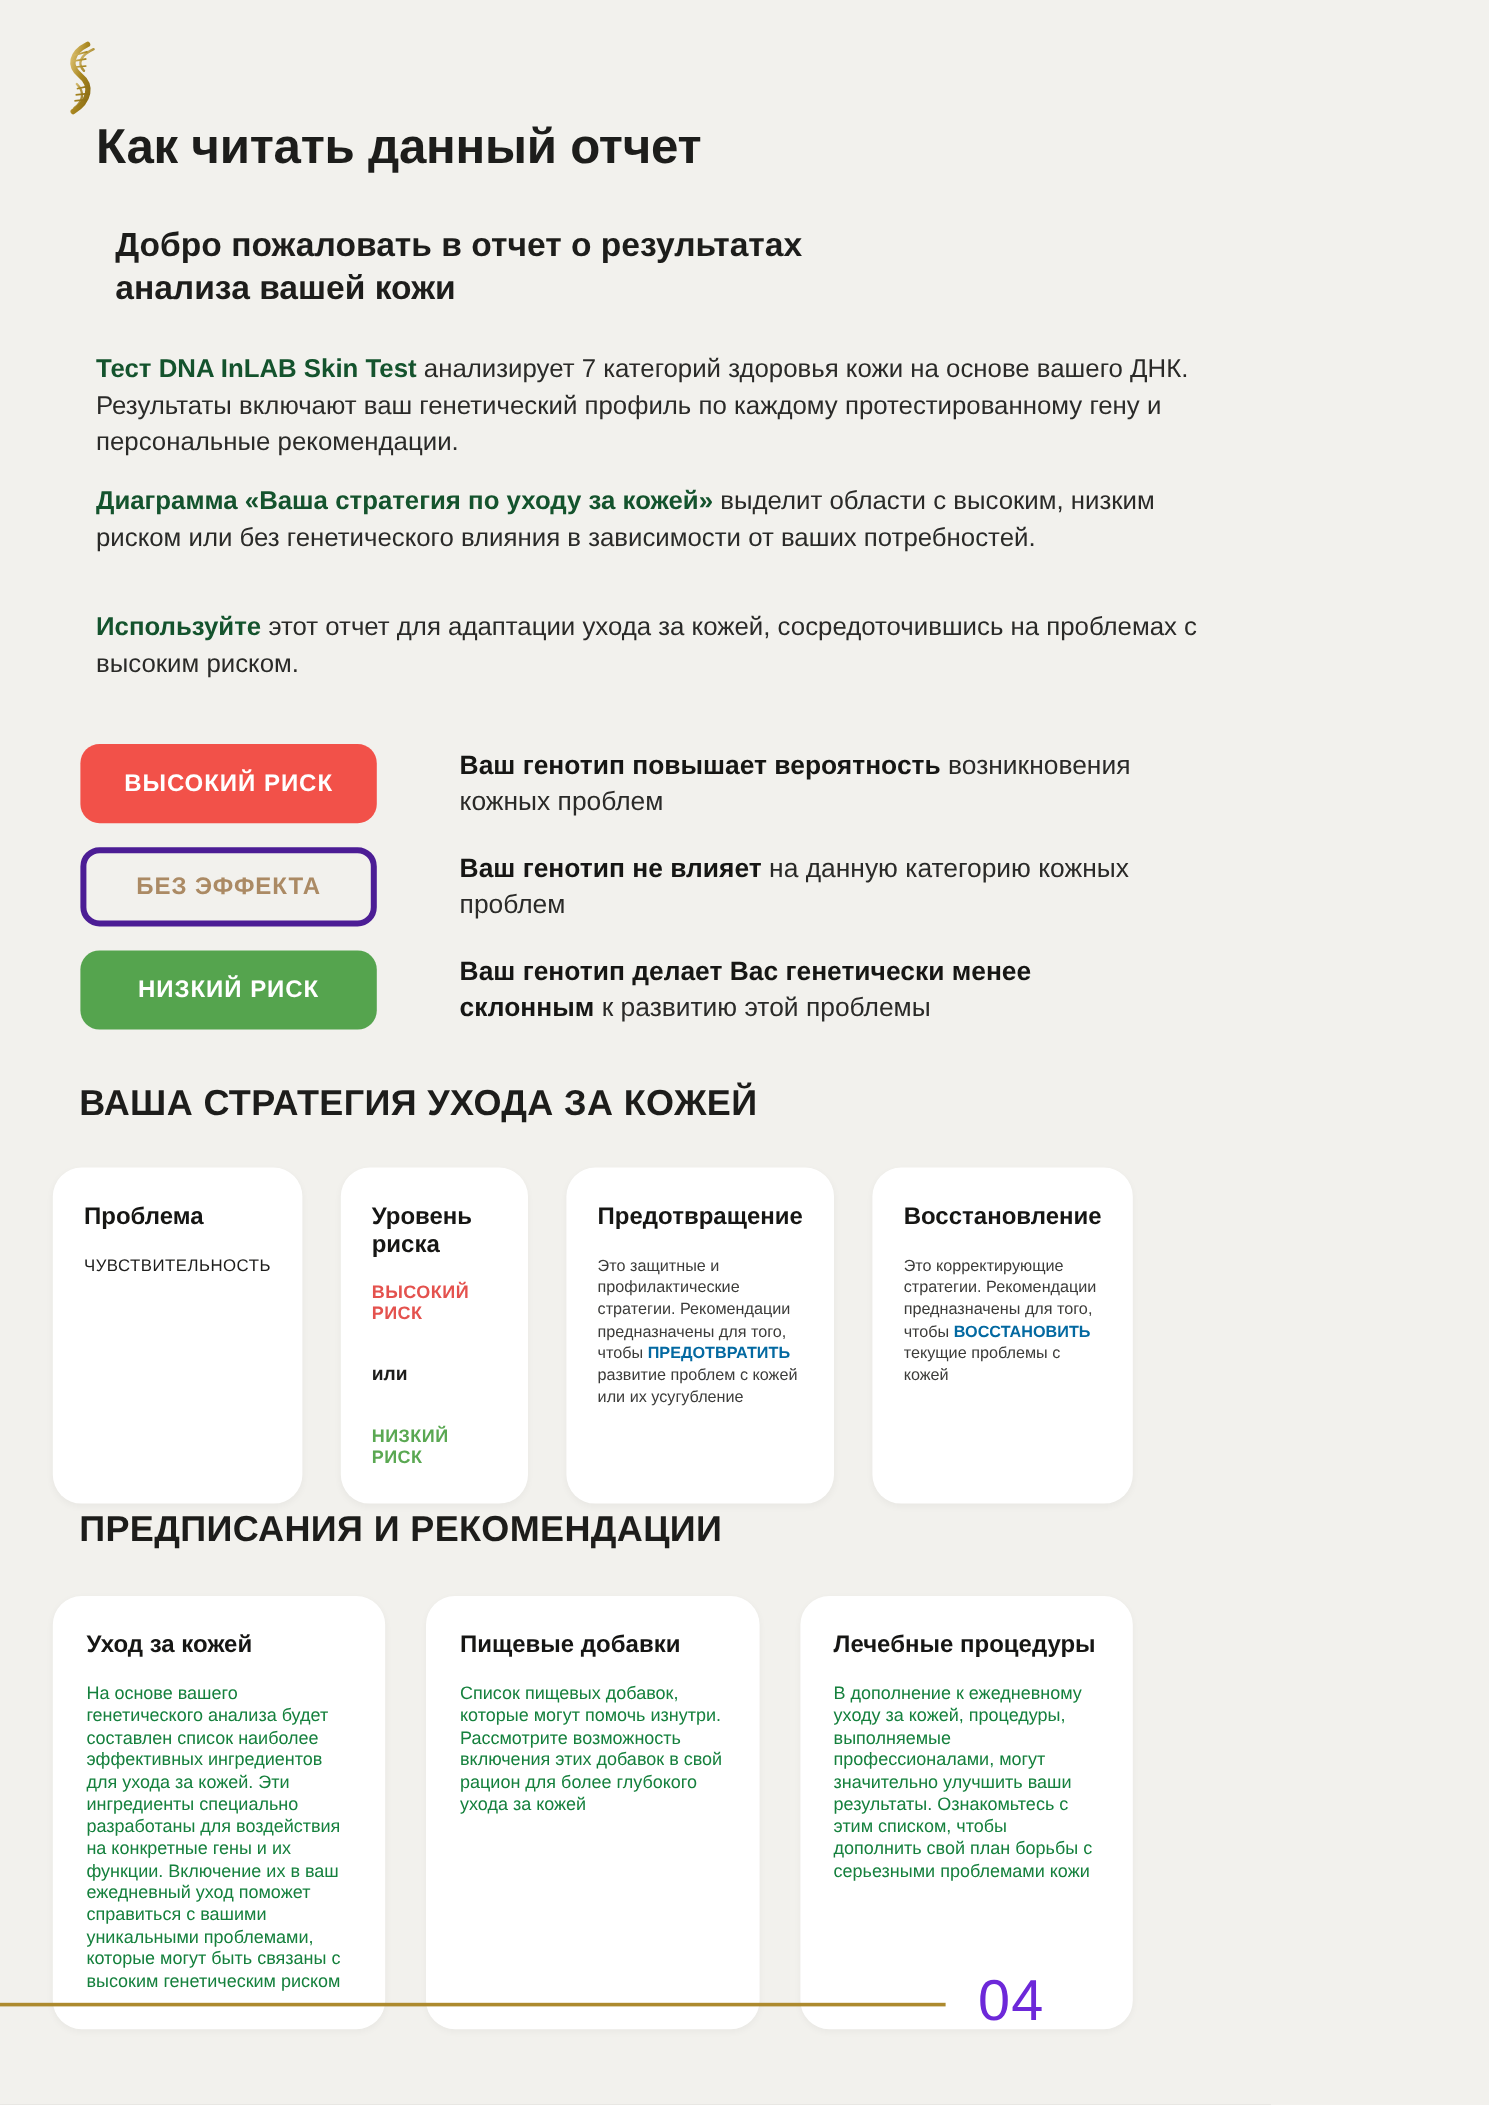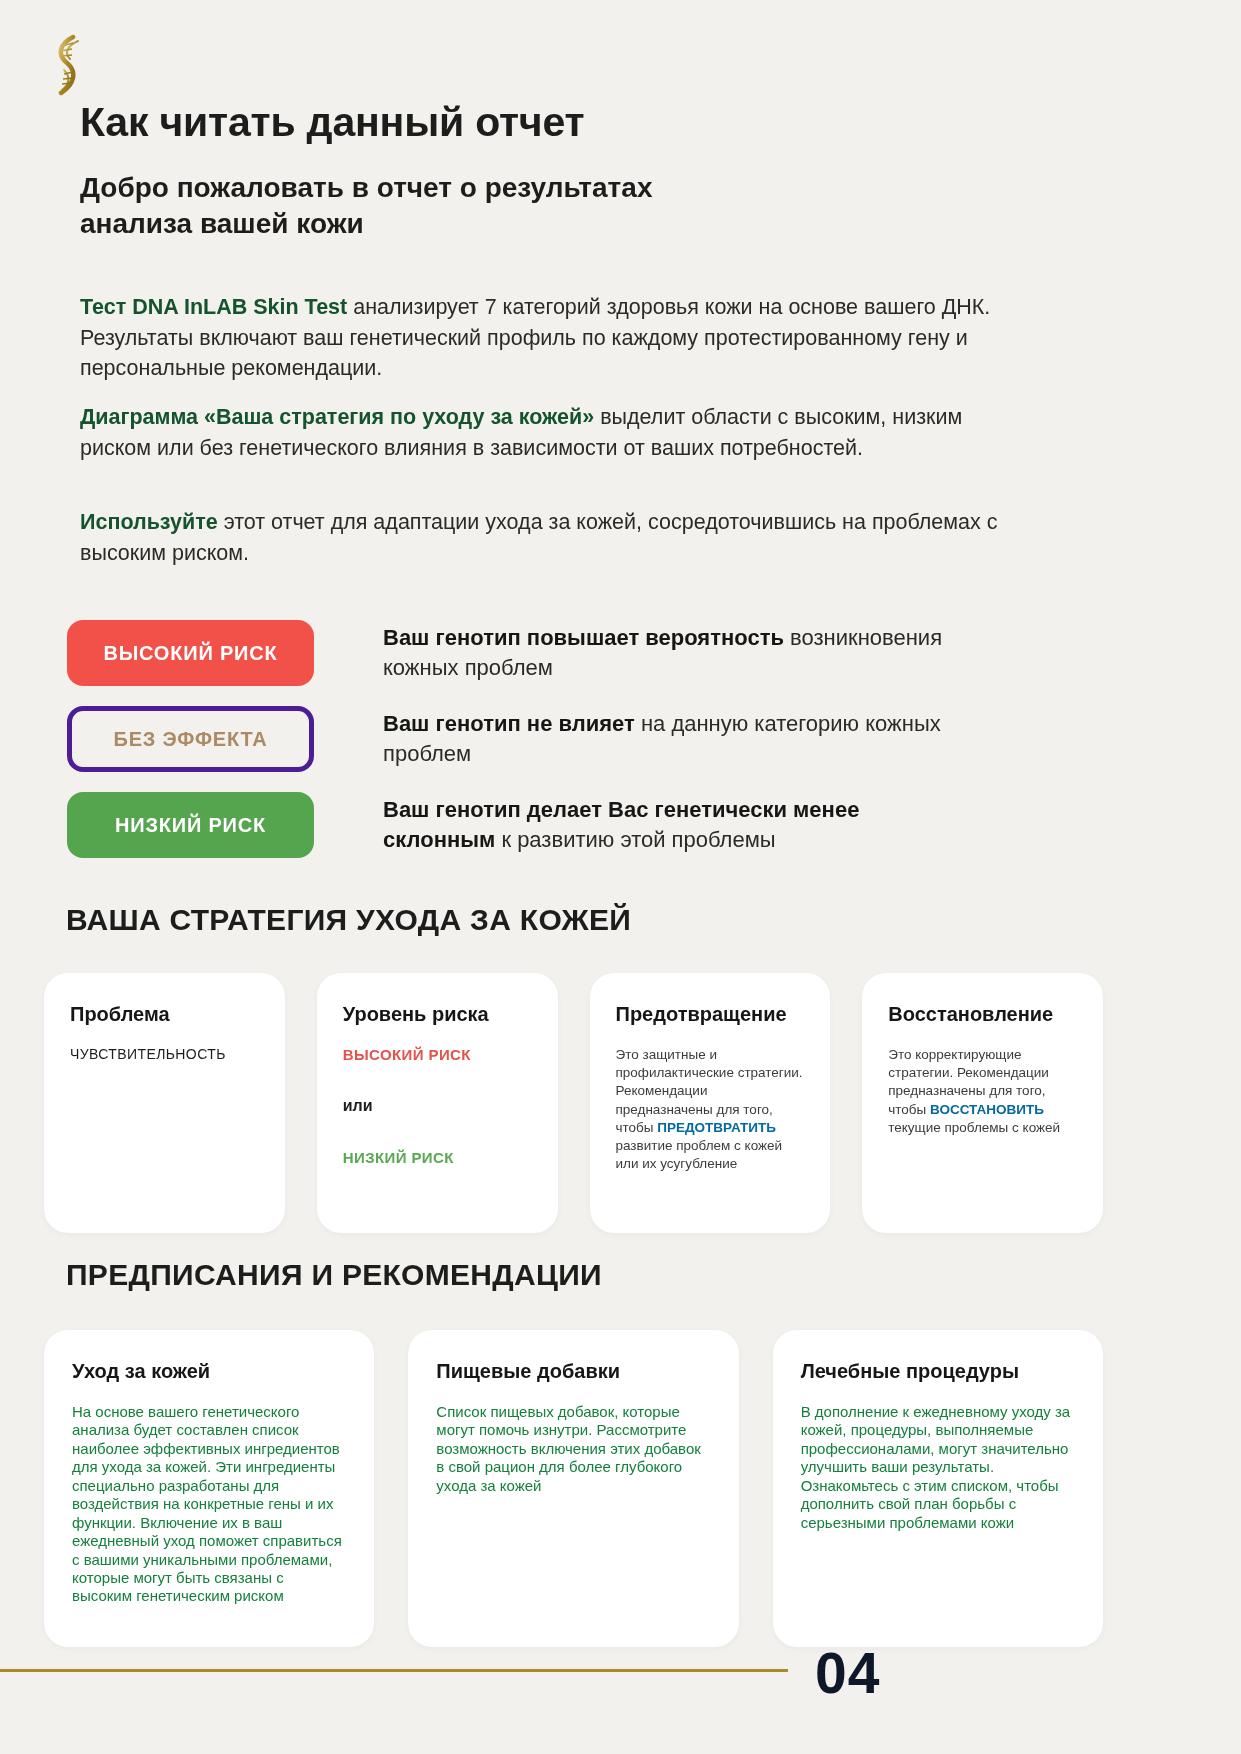--- a/index.html
+++ b/index.html
@@ -8,21 +8,21 @@
     background:#F2F1ED; overflow:hidden;
     font-family:"Liberation Sans","DejaVu Sans",sans-serif;
     color:#1d1d1b; -webkit-font-smoothing:antialiased;
   }
   .logo{position:absolute; left:52px; top:34px; width:30px; height:64px;}
   .h1{
     position:absolute; left:80px; top:100px; margin:0;
     font-size:41px; font-weight:800; letter-spacing:-0.2px; line-height:1.1;
   }
   .h2{
-    position:absolute; left:80px; top:170px; margin:0; width:680px;
+    position:absolute; left:80px; top:170px; margin:16px; width:680px;
     font-size:28px; font-weight:700; line-height:1.3;
   }
   .para{position:absolute; left:80px; margin:0; width:920px;
     font-size:21.5px; line-height:1.42; color:#2a2a28;}
   .para b{color:#14532d;}
   .p1{top:292px;} .p2{top:402px;} .p3{top:507px;}
 
   .legend{position:absolute; left:67px; top:620px; display:flex; flex-direction:column; gap:20px;}
   .legend-row{display:flex; align-items:center;}
   .badge{
@@ -35,21 +35,21 @@
   .badge-low{background:#55A44E; color:#ffffff;}
   .legend-desc{margin:0 0 0 69px; width:560px; font-size:22px; line-height:1.38; color:#2a2a28;}
   .legend-desc b{color:#161614;}
 
   .section-heading{
     position:absolute; left:66px; margin:0;
     font-size:30px; font-weight:600; letter-spacing:0.3px; color:#1d1d1b;
   }
   .sh1{top:903px;} .sh2{top:1258px;}
 
-  .grid{position:absolute; left:44px; width:1059px; display:grid;}
+  .grid{position:absolute; left:44px; width:900px; display:grid;}
   .grid-strategy{top:973px; grid-template-columns:repeat(4,1fr); gap:32px;}
   .grid-reco{top:1330px; grid-template-columns:repeat(3,1fr); gap:34px;}
   .card{
     background:#ffffff; border-radius:24px; box-shadow:0 2px 6px rgba(0,0,0,0.04);
     padding:30px 26px; box-sizing:border-box;
   }
   .grid-strategy .card{min-height:260px;}
   .grid-reco .card{min-height:317px; padding:30px 28px;}
   .card-title{font-size:20px; font-weight:700; margin:0 0 20px 0; color:#161614;}
   .problem-value{font-size:14px; letter-spacing:0.4px; color:#1d1d1b;}
@@ -57,21 +57,21 @@
   .risk-high-text{color:#E4524E; margin-top:0;}
   .risk-or{font-size:16px; font-weight:700; color:#1d1d1b; margin-top:34px;}
   .risk-low-text{color:#5AA852; margin-top:34px;}
   .card-body-sm{margin:0; font-size:13.5px; line-height:1.35; color:#3c3c3a;}
   .card-body-sm b{color:#0369a1;}
   .reco-body{margin:0; font-size:15px; line-height:1.23; color:#15803d;}
 
   .footer-line{position:absolute; left:0; top:1669px; width:788px; height:3px; background:#AD8A2E;}
   .page-number{
     position:absolute; left:815px; top:1640px;
-    font-size:57px; font-weight:700; letter-spacing:1px; color:#0f172a;
+    font-size:48px; font-weight:400; letter-spacing:1px; color:#6d28d9;
   }
 </style>
 </head>
 <body>
 
 <div class="page">
 
   <div class="logo">
     <svg width="30" height="64" viewBox="0 0 30 64" aria-hidden="true">
       <defs>

